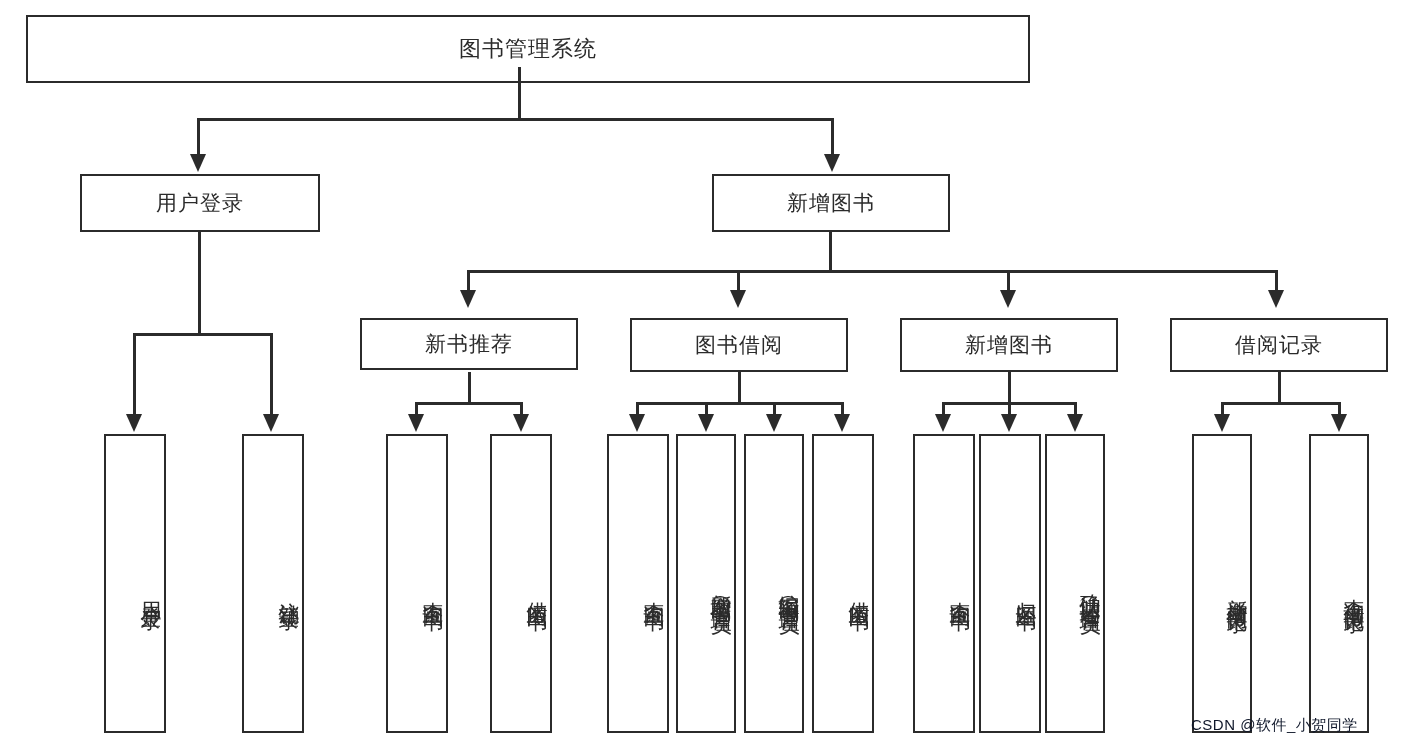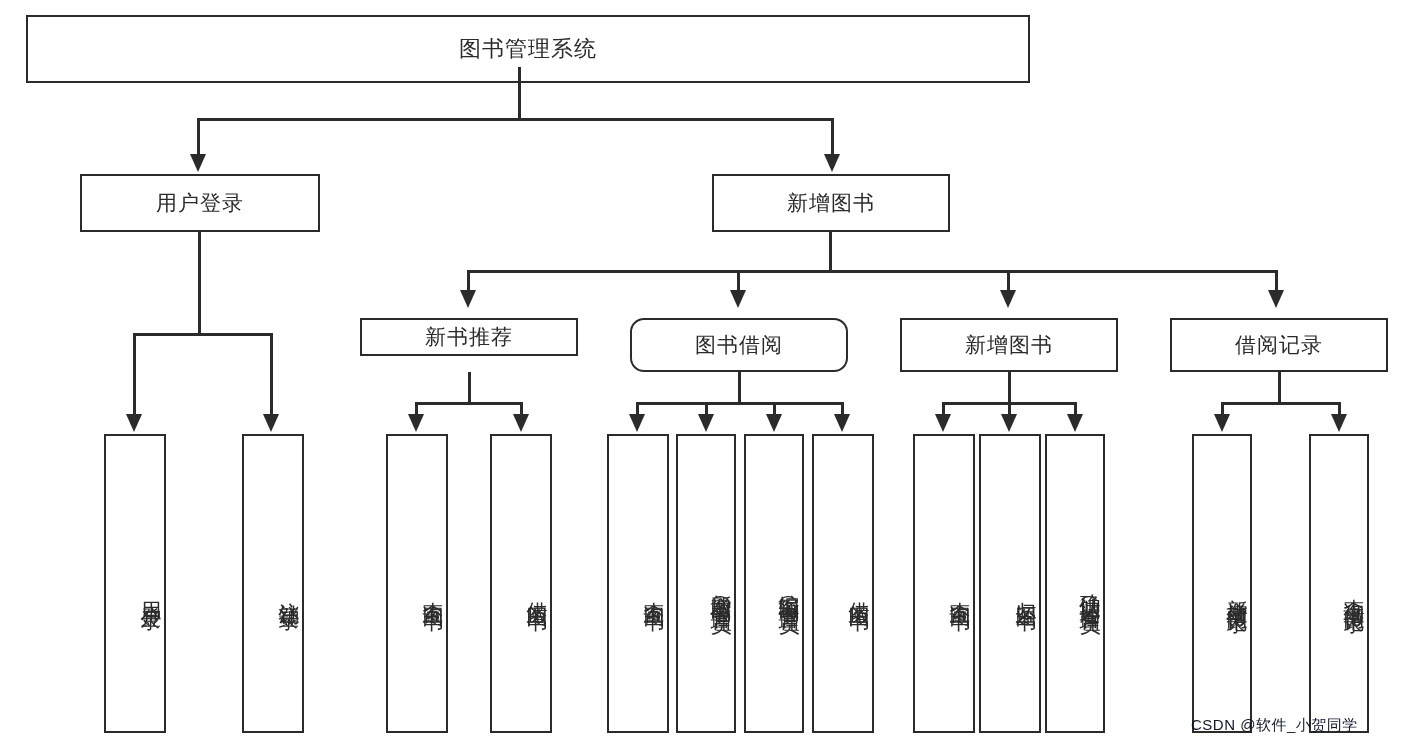--- a/index.html
+++ b/index.html
@@ -99,22 +99,22 @@
   <div class="edge h" style="left:467px; top:270px; width:811px; height:3px;"></div>
   <div class="edge v" style="left:467px; top:270px; width:3px; height:22px;"></div>
   <div class="arrow" style="left:460px; top:290px;"></div>
   <div class="edge v" style="left:737px; top:270px; width:3px; height:22px;"></div>
   <div class="arrow" style="left:730px; top:290px;"></div>
   <div class="edge v" style="left:1007px; top:270px; width:3px; height:22px;"></div>
   <div class="arrow" style="left:1000px; top:290px;"></div>
   <div class="edge v" style="left:1275px; top:270px; width:3px; height:22px;"></div>
   <div class="arrow" style="left:1268px; top:290px;"></div>
 
-  <div class="node horiz" style="left:360px; top:318px; width:218px; height:38px;">新书推荐</div>
-  <div class="node horiz" style="left:630px; top:318px; width:218px; height:54px;border-radius:14px;">图书借阅</div>
+  <div class="node horiz" style="left:360px; top:318px; width:218px; height:52px;">新书推荐</div>
+  <div class="node horiz" style="left:630px; top:318px; width:218px; height:54px;">图书借阅</div>
   <div class="node horiz" style="left:900px; top:318px; width:218px; height:54px;">新增图书</div>
   <div class="node horiz" style="left:1170px; top:318px; width:218px; height:54px;">借阅记录</div>
 
   <div class="edge v" style="left:468px; top:372px; width:3px; height:30px;"></div>
   <div class="edge h" style="left:415px; top:402px; width:108px; height:3px;"></div>
   <div class="edge v" style="left:415px; top:402px; width:3px; height:14px;"></div>
   <div class="arrow" style="left:408px; top:414px;"></div>
   <div class="edge v" style="left:520px; top:402px; width:3px; height:14px;"></div>
   <div class="arrow" style="left:513px; top:414px;"></div>
 

